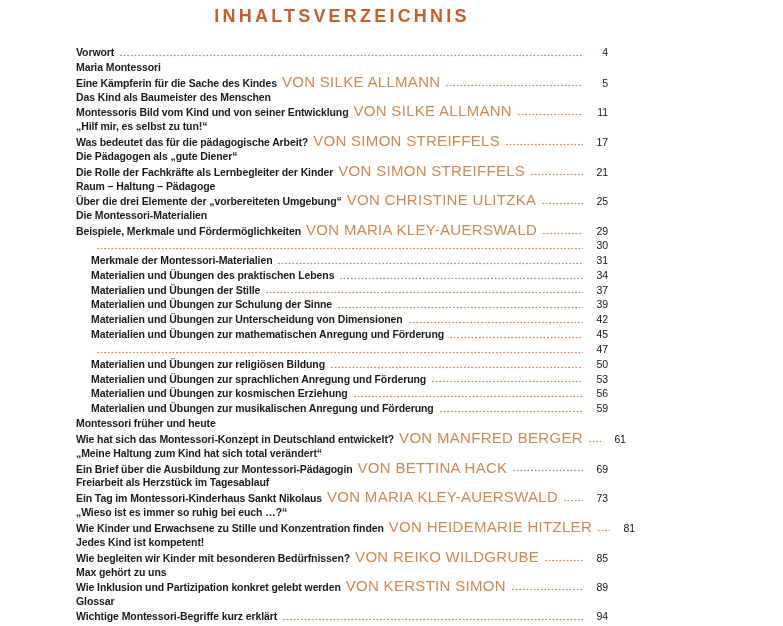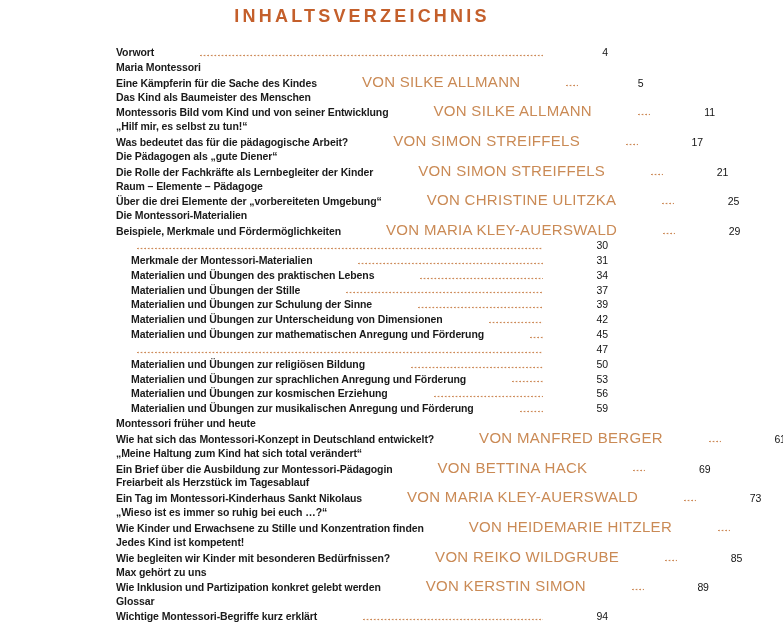--- a/index.html
+++ b/index.html
@@ -12,21 +12,21 @@
   *{box-sizing:border-box;}
   html,body{margin:0;padding:0;}
   body{
     width:783px;height:626px;overflow:hidden;
     background:#ffffff;
     font-family:"Liberation Sans","DejaVu Sans",sans-serif;
     color:var(--text);
   }
   .page{
     width:783px;height:626px;
-    padding:7px 175px 0 116px;
+    padding:7px 175px 0 76px;
   }
   .toc-title{
     margin:0;padding:0;
     text-align:center;
     font-size:18px;
     font-weight:bold;
     letter-spacing:3.2px;
     line-height:1;
     color:var(--accent);
   }
@@ -34,21 +34,20 @@
     margin-top:20px;
   }
   .row{
     display:flex;
     align-items:baseline;
     height:14.85px;
     line-height:14.85px;
     font-size:10.5px;
     letter-spacing:-0.1px;
     white-space:nowrap;
-    gap:40px;
   }
   .row.bold .entry-text{font-weight:bold;}
   .row.indent{padding-left:15px;}
   .entry-text{flex:none;font-weight:bold;}
   .entry-author{
     flex:none;
     margin-left:5px;
     font-size:15px;
     letter-spacing:0.3px;
     color:var(--author);
@@ -112,21 +111,21 @@
       <div class="row bold">
         <span class="entry-text">Die Pädagogen als „gute Diener“</span>
       </div>
       <div class="row">
         <span class="entry-text">Die Rolle der Fachkräfte als Lernbegleiter der Kinder</span>
         <span class="entry-author">VON SIMON STREIFFELS</span>
         <span class="leader"></span>
         <span class="page-num">21</span>
       </div>
       <div class="row bold">
-        <span class="entry-text">Raum – Elemente – Pädagoge</span>
+        <span class="entry-text">Raum – Haltung – Pädagoge</span>
       </div>
       <div class="row">
         <span class="entry-text">Über die drei Elemente der „vorbereiteten Umgebung“</span>
         <span class="entry-author">VON CHRISTINE ULITZKA</span>
         <span class="leader"></span>
         <span class="page-num">25</span>
       </div>
       <div class="row bold">
         <span class="entry-text">Die Montessori-Materialien</span>
       </div>

